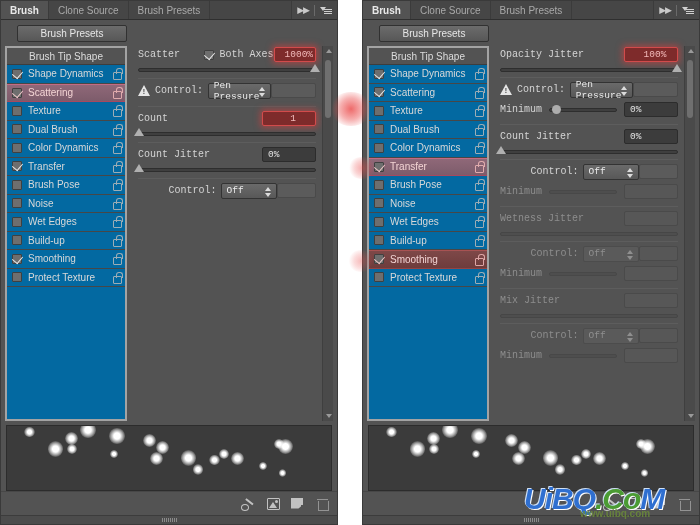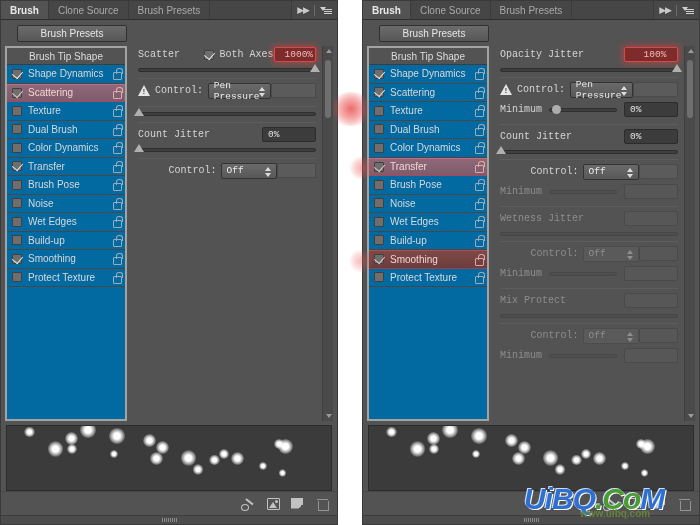--- a/index.html
+++ b/index.html
@@ -489,20 +489,25 @@
                     <i></i>
                     <i></i>
                   </span>
               </span>
               <span class="spacer"></span>
               <span class="valbox blank"></span>
             </div>
 
             <div class="sep" style="margin-top:7px;"></div>
 
+            <div class="srow">
+              <span class="slabel">Count</span>
+              <span class="spacer"></span>
+              <span class="valbox hot num">1</span>
+            </div>
             <div class="track" style="margin-bottom:6px;">
               <span class="knob" style="left:-5px;"></span>
             </div>
 
             <div class="sep"></div>
 
             <div class="srow">
               <span class="slabel">Count Jitter</span>
               <span class="spacer"></span>
               <span class="valbox">0%</span>
@@ -792,21 +797,21 @@
 
             <div class="srow">
               <span class="slabel dim">Minimum</span>
               <span class="inline-track dim"></span>
               <span class="valbox dimbox"></span>
             </div>
 
             <div class="sep" style="margin-top:6px;"></div>
 
             <div class="srow">
-              <span class="slabel dim">Mix Protect</span>
+              <span class="slabel dim">Mix Jitter</span>
               <span class="spacer"></span>
               <span class="valbox dimbox"></span>
             </div>
             <div class="track dim" style="margin-bottom:5px;"></div>
 
             <div class="sep"></div>
 
             <div class="srow">
               <span style="width:44px"></span>
               <span class="slabel dim">Control:</span>

